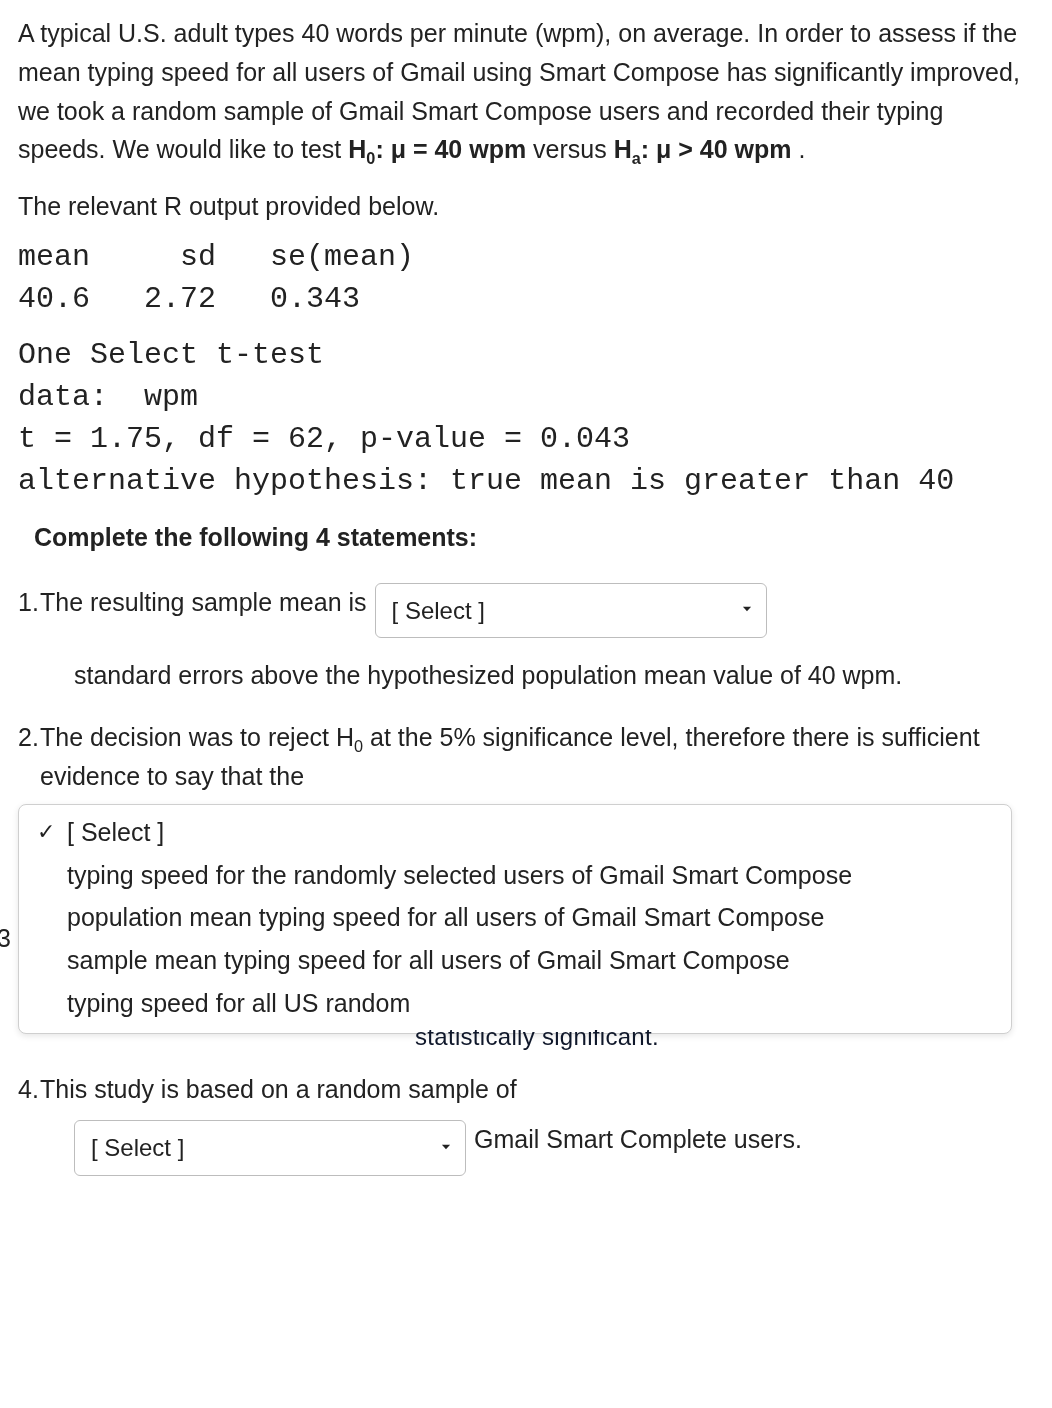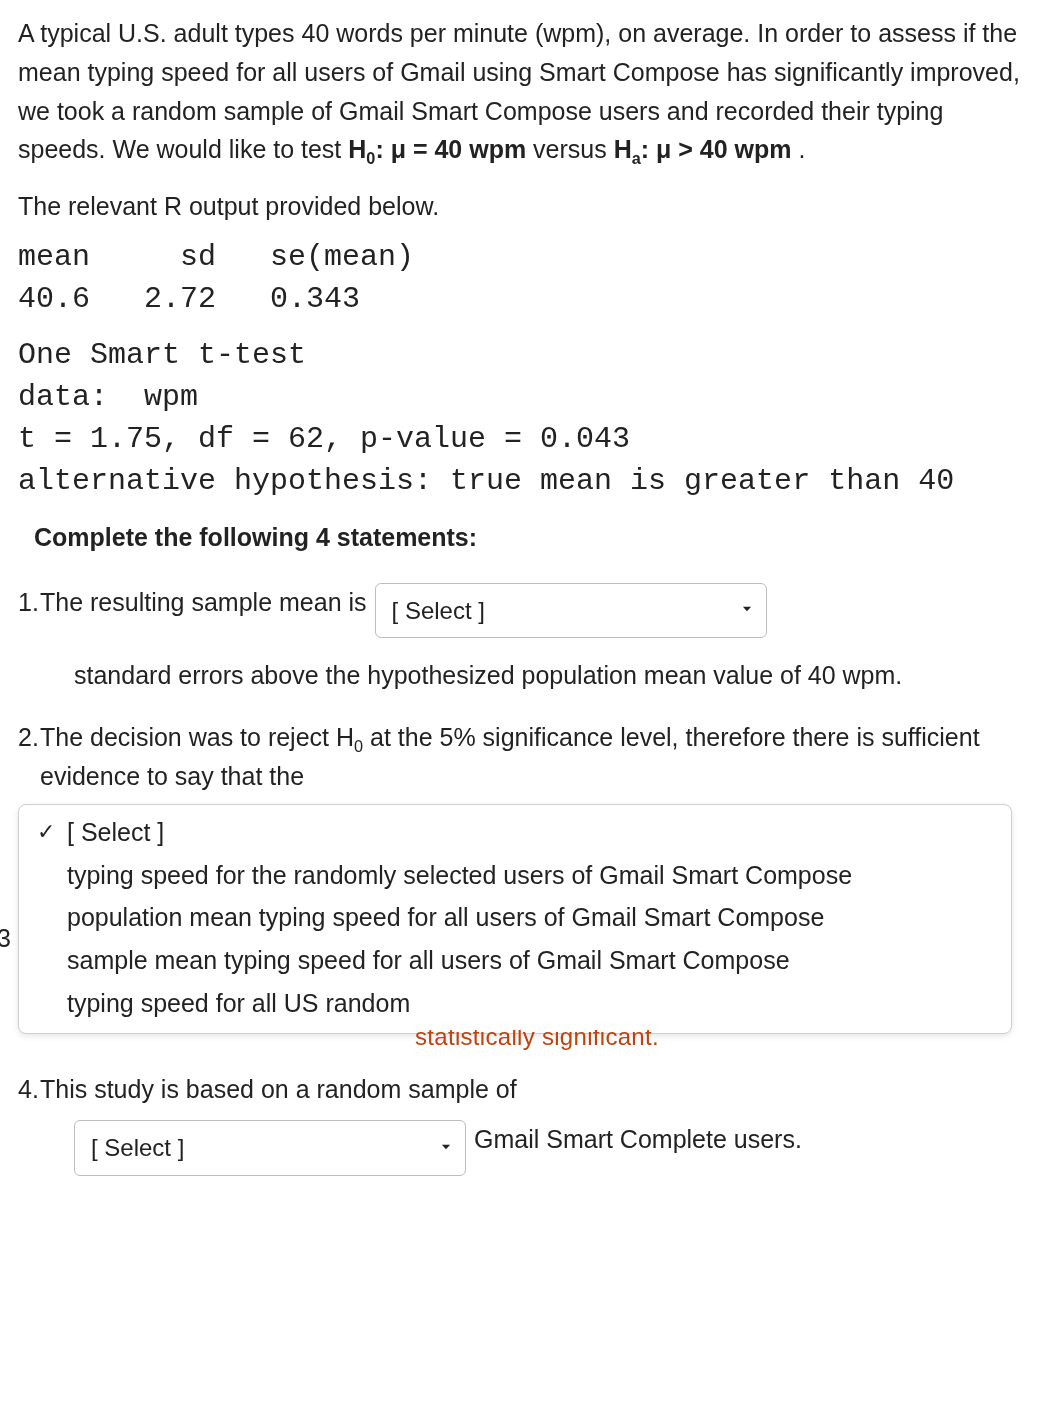--- a/index.html
+++ b/index.html
@@ -68,21 +68,21 @@
     font-size: 25px;
   }
   .dropdown .item .check {
     position: absolute;
     left: 8px;
     top: 4px;
     font-size: 22px;
   }
   .obscured {
     text-align: center;
-    color: #c2410c;
+    color: #0f172a;
     font-size: 24px;
     letter-spacing: .3px;
     margin-top: -4px;
     margin-bottom: 18px;
     overflow: hidden;
     height: 22px;
   }
   .obscured span {
     display: inline-block;
     transform: translateY(-12px);
@@ -108,21 +108,21 @@
   <b>
     <span>H</span><sub>a</sub><span>: μ &gt; 40 wpm</span>
   </b><span>.</span>
 </div>
 
 <div class="para2">The relevant R output  provided below.</div>
 
 <div class="mono"><span>mean     sd   se(mean)</span>
 <span>40.6   2.72   0.343</span></div>
 
-<div class="mono block2"><span>One Smart t-test</span>
+<div class="mono block2"><span>One Select t-test</span>
 <span>data:  wpm</span>
 <span>t = 1.75, df = 62, p-value = 0.043</span>
 <span>alternative hypothesis: true mean is greater than 40</span></div>
 
 <div class="prompt">Complete the following 4 statements:</div>
 
 <ol class="statements">
 
   <li>
     <span class="num">1.</span>

